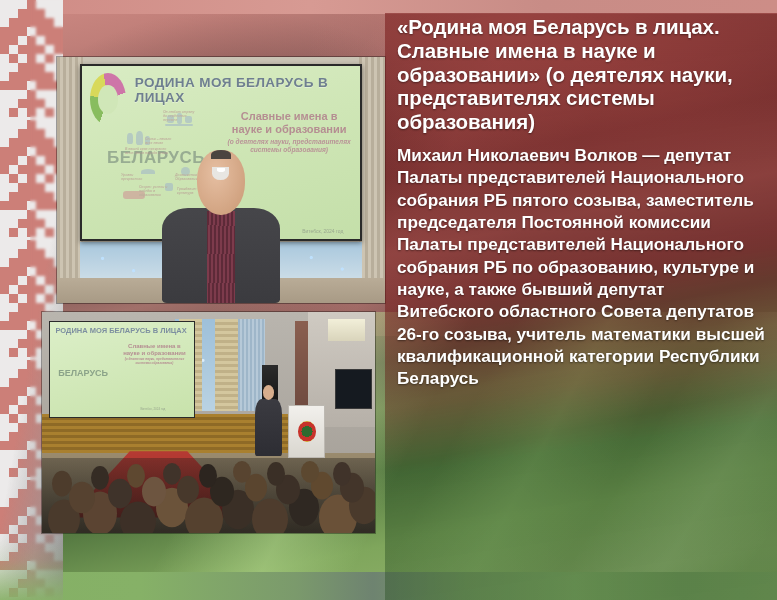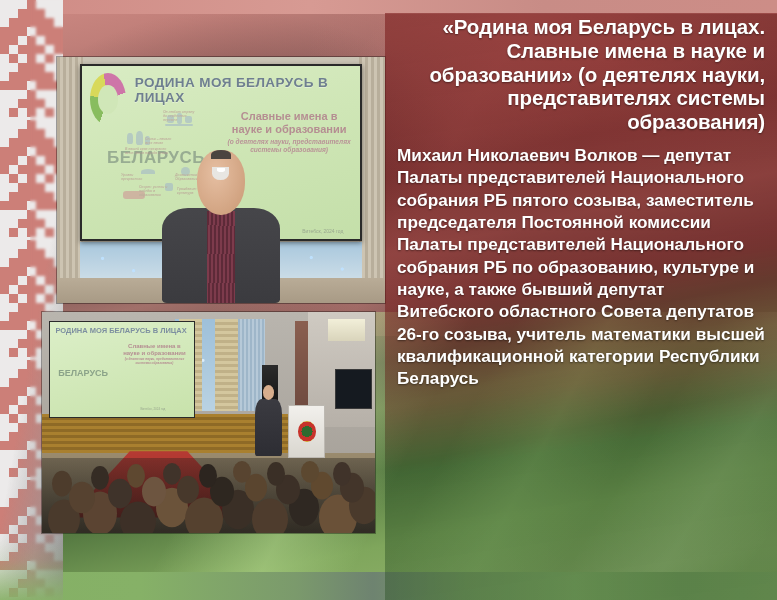--- a/index.html
+++ b/index.html
@@ -273,21 +273,21 @@
     background: linear-gradient(172deg,
       rgba(120,26,26,0.58) 0%,
       rgba(115,25,25,0.55) 45%,
       rgba(95,45,30,0.48) 62%,
       rgba(35,70,30,0.42) 72%,
       rgba(40,80,35,0.40) 100%);
   }
   .tp-inner { position: relative; padding: 2px 12px 0 12px; }
 
   #title {
-    text-align: right;
+    text-align: left;
     color: #ffffff;
     font-weight: bold;
     font-size: 20.5px;
     line-height: 1.16;
     letter-spacing: -0.1px;
     text-shadow: 0 1px 2px rgba(0,0,0,.45);
   }
   #body {
     margin-top: 10px;
     color: #ffffff;

